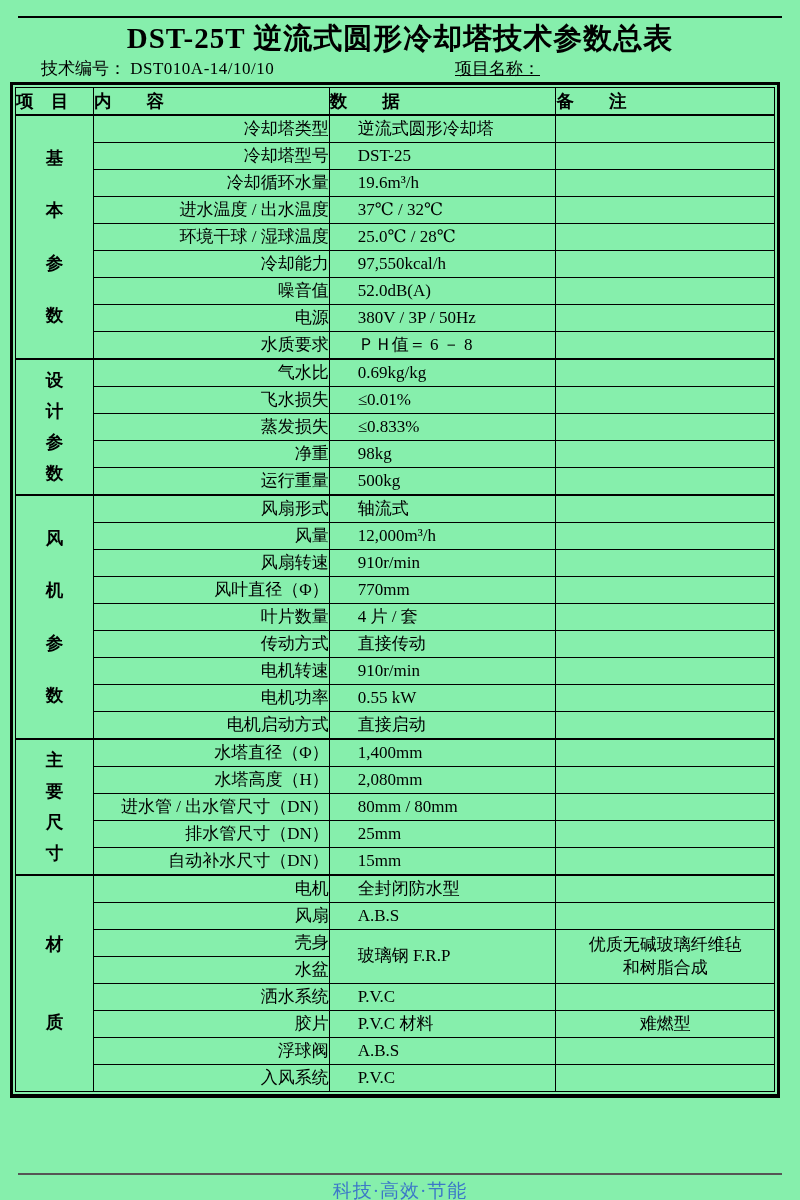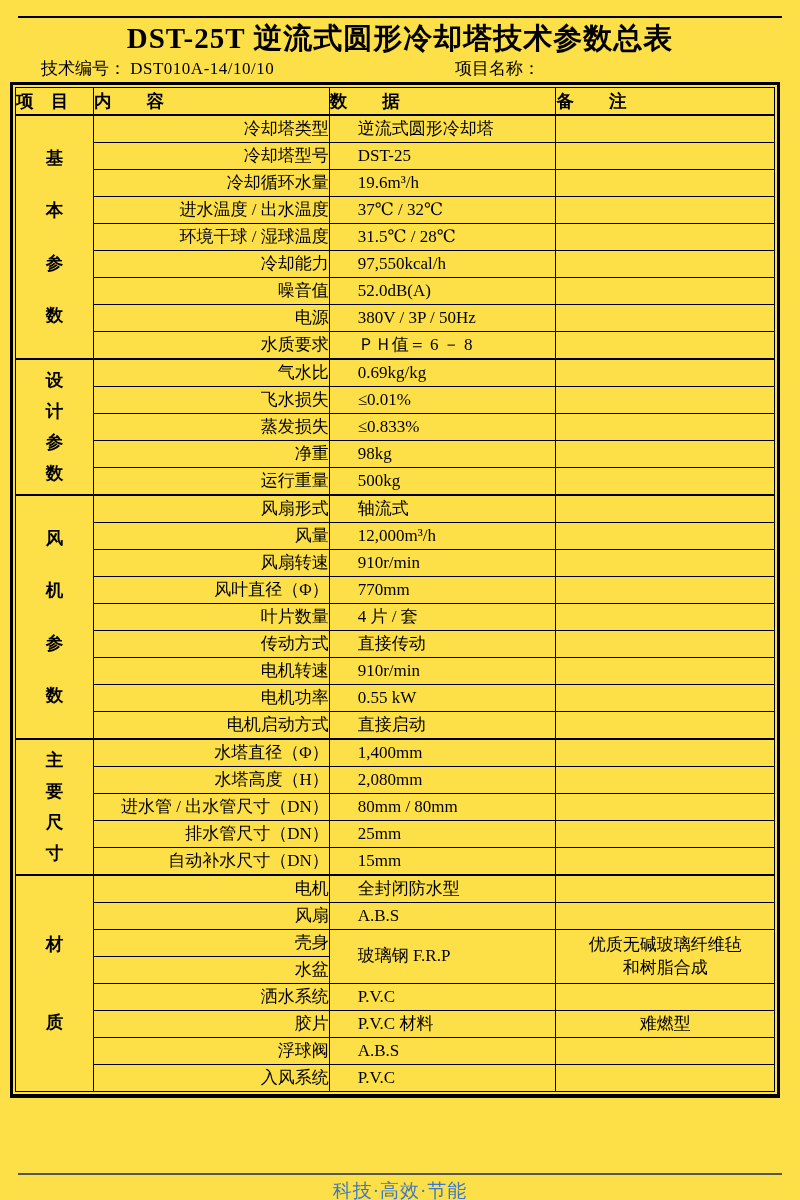--- a/index.html
+++ b/index.html
@@ -1,25 +1,25 @@
 <!DOCTYPE html>
 <html><head>
 <meta charset="utf-8">
 <style>
   html,body{margin:0;padding:0;background:#fff;}
   body{font-family:"Liberation Serif","DejaVu Serif",serif;color:#000;}
-  .page{position:relative;width:800px;height:1200px;background:#fde047;overflow:hidden;}
+  .page{position:relative;width:800px;height:1200px;background:#86efac;overflow:hidden;}
 
   .top-rule{position:absolute;top:16px;left:18px;width:764px;border-top:2px solid #000;}
   .title{position:absolute;top:19px;left:0;width:800px;text-align:center;
          font-size:29px;font-weight:bold;letter-spacing:1px;white-space:nowrap;}
   .meta{position:absolute;top:57px;left:0;width:800px;height:24px;font-size:17px;margin-left:27px;}
   .meta .tech{position:absolute;left:14px;top:0;}
   .meta .tech .val{font-family:"Liberation Serif","DejaVu Serif",serif;letter-spacing:.5px;}
-  .meta .proj{position:absolute;left:428px;top:0;}
+  .meta .proj{position:absolute;left:428px;top:0;text-decoration:underline;}
 
   .table-wrap{position:absolute;top:82px;left:10px;width:770px;
               border:3px solid #000;border-bottom:4px solid #000;padding:2px;box-sizing:border-box;}
   table{width:100%;border-collapse:collapse;table-layout:fixed;}
   col.c1{width:77px;} col.c2{width:233px;} col.c3{width:224px;} col.c4{width:216px;}
   th,td{border:1px solid #000;font-size:17px;height:26px;padding:0;line-height:1.2;
         vertical-align:middle;overflow:hidden;}
   th{font-weight:600;font-size:17.5px;text-align:left;white-space:nowrap;}
   tr.sec-start td{border-top:2px solid #000;}
   td.col-item{position:relative;}
@@ -90,21 +90,21 @@
             <td class="col-data">19.6m³/h</td>
             <td class="col-remark"></td>
           </tr>
           <tr>
             <td class="col-content">进水温度 / 出水温度</td>
             <td class="col-data">37℃ / 32℃</td>
             <td class="col-remark"></td>
           </tr>
           <tr>
             <td class="col-content">环境干球 / 湿球温度</td>
-            <td class="col-data">31.5℃ / 28℃</td>
+            <td class="col-data">25.0℃ / 28℃</td>
             <td class="col-remark"></td>
           </tr>
           <tr>
             <td class="col-content">冷却能力</td>
             <td class="col-data">97,550kcal/h</td>
             <td class="col-remark"></td>
           </tr>
           <tr>
             <td class="col-content">噪音值</td>
             <td class="col-data">52.0dB(A)</td>

